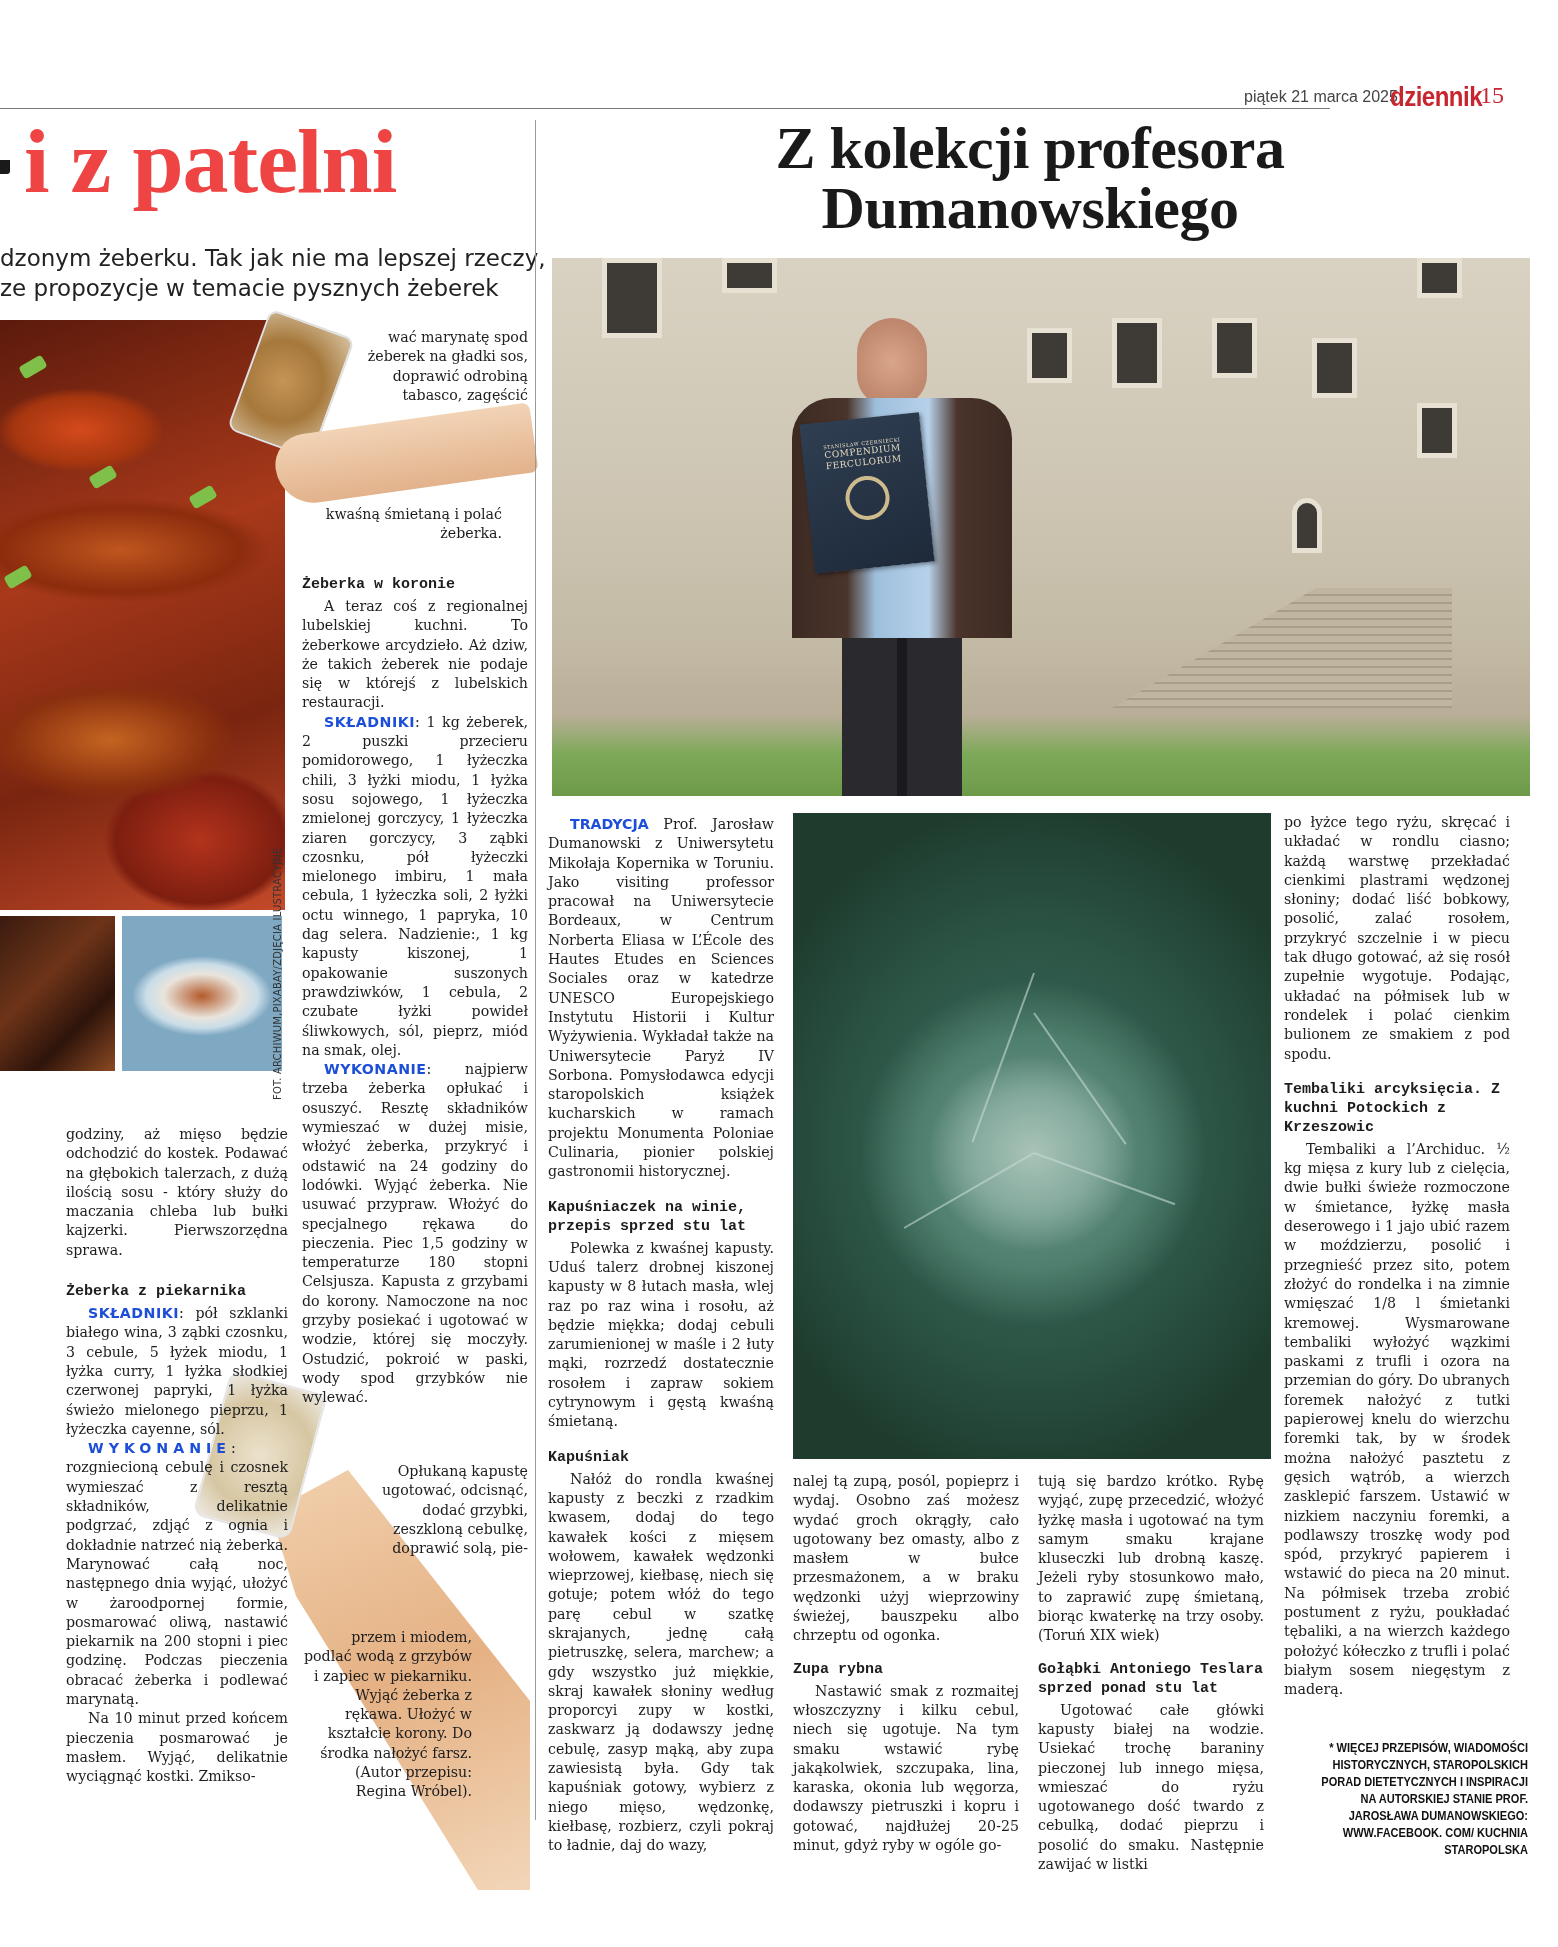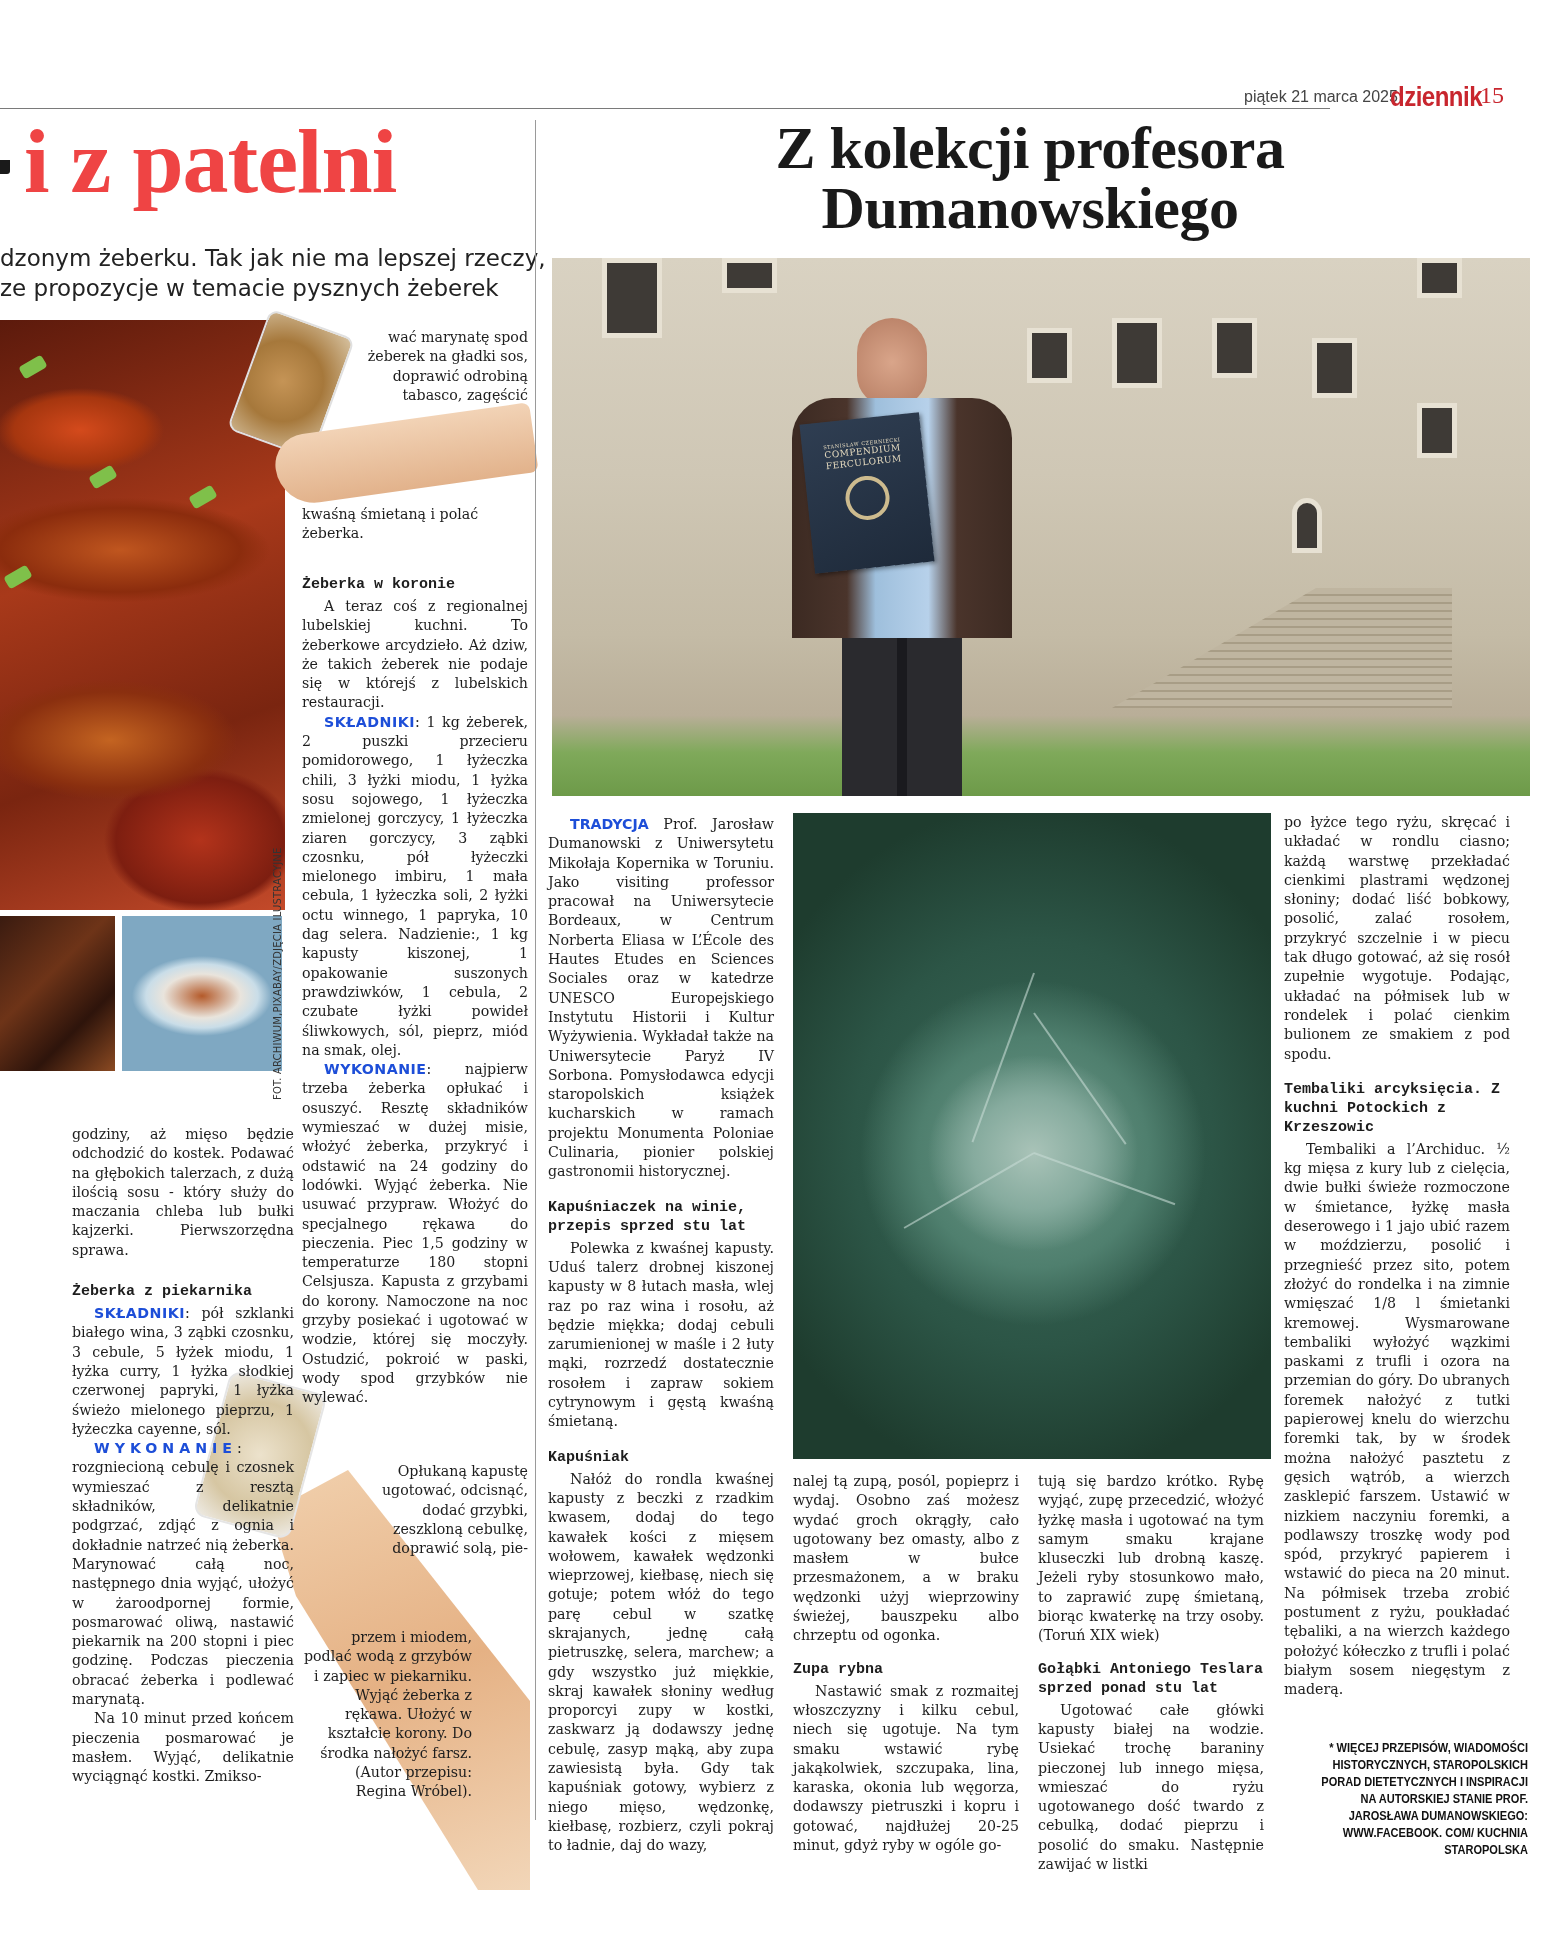--- a/index.html
+++ b/index.html
@@ -102,37 +102,37 @@
 </div>
 <div class="grill-photo"></div>
 <div class="plate-photo"></div>
 <div class="photo-credit">FOT. ARCHIWUM,PIXABAY/ZDJĘCIA ILUSTRACYJNE</div>
 
 <div class="jar1"></div>
 <div class="arm1"></div>
 <div class="arm2"></div>
 <div class="jar2"></div>
 
-<div class="col" style="left:72px; top:1125px; width:222px;">
+<div class="col" style="left:66px; top:1125px; width:222px;">
   <p class="">godziny, aż mięso będzie odchodzić do kostek. Podawać na głębokich talerzach, z dużą ilością sosu - który służy do maczania chleba lub bułki kajzerki. Pierwszorzędna sprawa.</p>
   <div class="sub-h" style="margin-top:22px">Żeberka z piekarnika</div>
   <p class="ind" style="padding-right:0">
     <span class="kw">SKŁADNIKI</span><span>: pół szklanki białego wina, 3 ząbki czosnku, 3 cebule, 5 łyżek miodu, 1 łyżka curry, 1 łyżka słodkiej czerwonej papryki, 1 łyżka świeżo mielonego pieprzu, 1 łyżeczka cayenne, sól.</span>
   </p>
   <p class="ind">
     <span class="kw kw-wide">WYKONANIE</span><span>: rozgniecioną cebulę i czosnek wymieszać z resztą składników, delikatnie podgrzać, zdjąć z ognia i dokładnie natrzeć nią żeberka. Marynować całą noc, następnego dnia wyjąć, ułożyć w żaroodpornej formie, posmarować oliwą, nastawić piekarnik na 200 stopni i piec godzinę. Podczas pieczenia obracać żeberka i podlewać marynatą.</span>
   </p>
   <p class="ind">Na 10 minut przed końcem pieczenia posmarować je masłem. Wyjąć, delikatnie wyciągnąć kostki. Zmikso-</p>
 </div>
 
 <div class="col right-align" style="left:330px; top:328px; width:198px;">
   <p>wać marynatę spod żeberek na gładki sos, doprawić odrobiną tabasco, zagęścić</p>
 </div>
 <div class="col" style="left:302px; top:505px; width:200px;">
-  <p style="text-align:left">kwaśną śmietaną i polać żeberka.</p>
+  <p style="text-align:right">kwaśną śmietaną i polać żeberka.</p>
 </div>
 <div class="col" style="left:302px; top:575px; width:226px;">
   <div class="sub-h" style="margin-top:0">Żeberka w koronie</div>
   <p class="ind">A teraz coś z regionalnej lubelskiej kuchni. To żeberkowe arcydzieło. Aż dziw, że takich żeberek nie podaje się w którejś z lubelskich restauracji.</p>
   <p class="ind">
     <span class="kw">SKŁADNIKI</span><span>: 1 kg żeberek, 2 puszki przecieru pomidorowego, 1 łyżeczka chili, 3 łyżki miodu, 1 łyżka sosu sojowego, 1 łyżeczka zmielonej gorczycy, 1 łyżeczka ziaren gorczycy, 3 ząbki czosnku, pół łyżeczki mielonego imbiru, 1 mała cebula, 1 łyżeczka soli, 2 łyżki octu winnego, 1 papryka, 10 dag selera. Nadzienie:, 1 kg kapusty kiszonej, 1 opakowanie suszonych prawdziwków, 1 cebula, 2 czubate łyżki powideł śliwkowych, sól, pieprz, miód na smak, olej.</span>
   </p>
   <p class="ind">
     <span class="kw">WYKONANIE</span><span>: najpierw trzeba żeberka opłukać i osuszyć. Resztę składników wymieszać w dużej misie, włożyć żeberka, przykryć i odstawić na 24 godziny do lodówki. Wyjąć żeberka. Nie usuwać przypraw. Włożyć do specjalnego rękawa do pieczenia. Piec 1,5 godziny w temperaturze 180 stopni Celsjusza. Kapusta z grzybami do korony. Namoczone na noc grzyby posiekać i ugotować w wodzie, której się moczyły. Ostudzić, pokroić w paski, wody spod grzybków nie wylewać.</span>
   </p>

